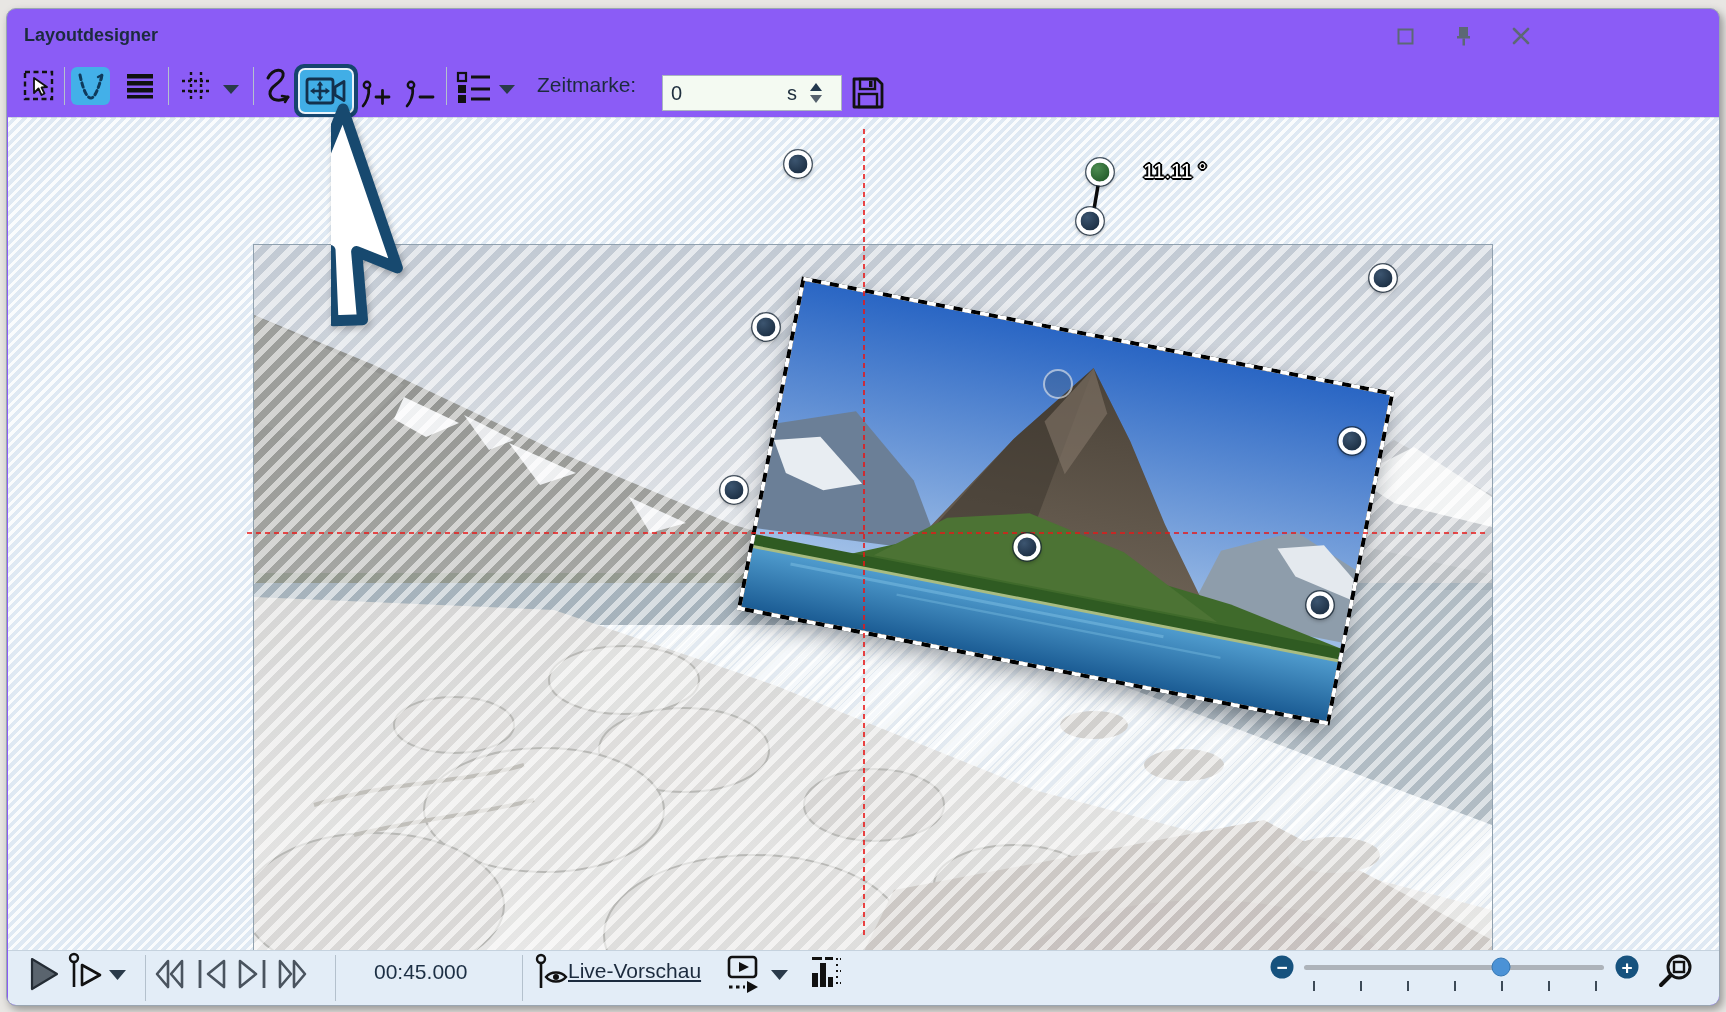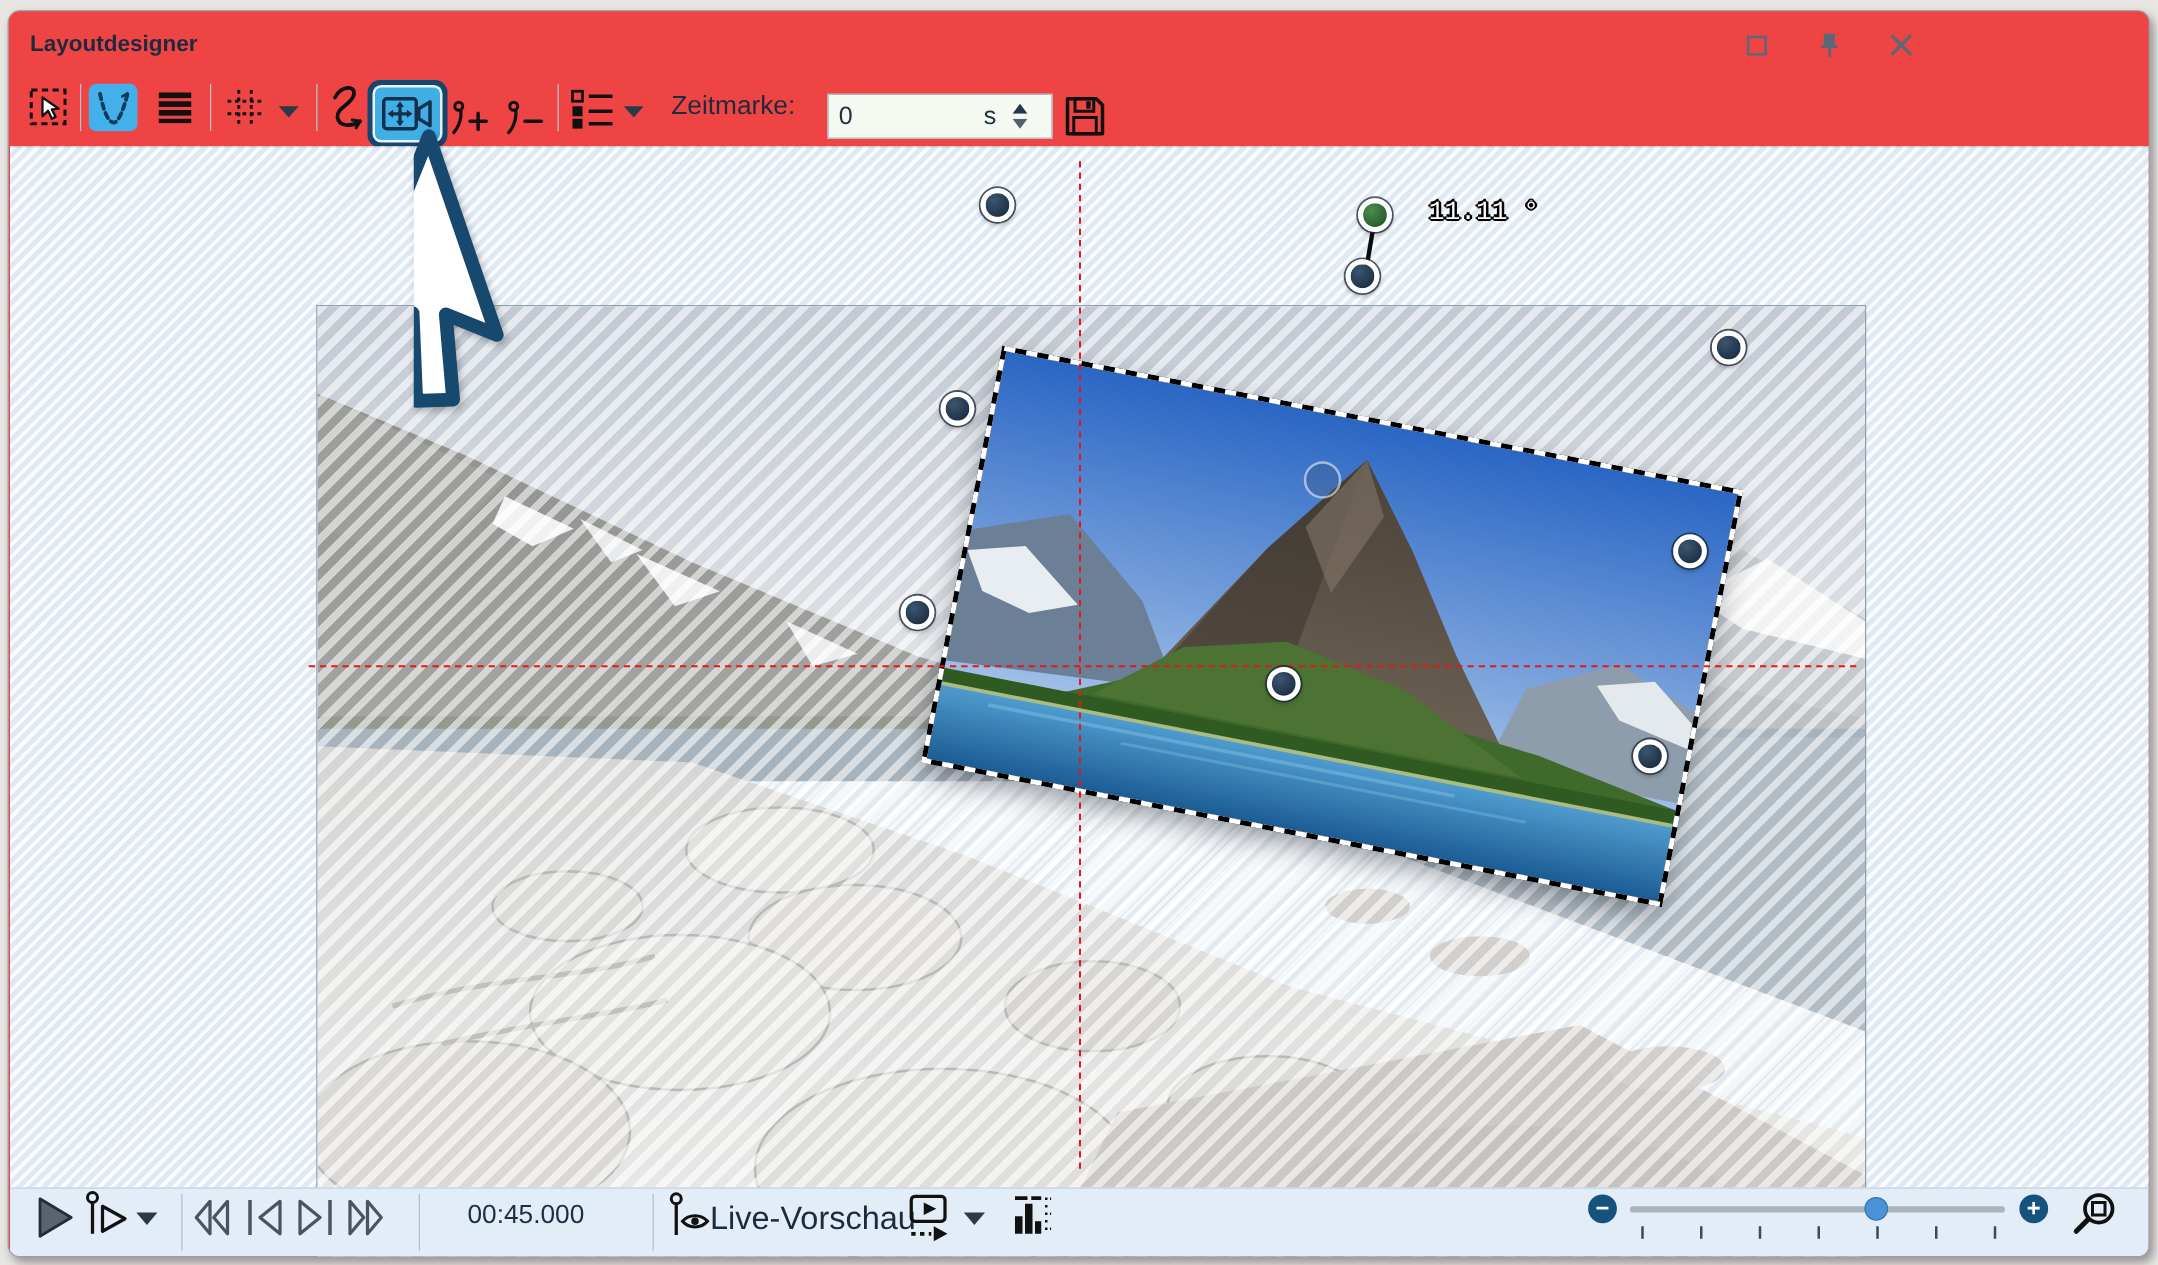--- a/index.html
+++ b/index.html
@@ -1,17 +1,17 @@
 <!DOCTYPE html>
 <html><head>
 <meta charset="utf-8">
 <style>
   html,body{margin:0;padding:0;background:#e8e6e3;font-family:"Liberation Sans",sans-serif;}
   .stage{position:relative;width:1726px;height:1012px;overflow:hidden;}
-  .window{position:absolute;left:6px;top:8px;width:1712px;height:996px;background:#ef4444;
+  .window{position:absolute;left:6px;top:8px;width:1712px;height:996px;background:#8b5cf6;
           border:1px solid #9aa6b2;border-radius:10px;overflow:hidden;
           box-shadow:3px 4px 8px rgba(0,0,0,.35);}
   .inner{position:absolute;left:-6px;top:-8px;width:1726px;height:1012px;}
 
   
   .title{position:absolute;left:23px;top:24px;font-size:18px;font-weight:bold;color:#1c2b3e;}
   .winbtn{position:absolute;top:22px;width:30px;height:26px;display:flex;align-items:center;justify-content:center;cursor:default;}
 
   
   .sep{position:absolute;width:1px;background:#b4c1cd;}
@@ -42,28 +42,28 @@
        transform:rotate(11.05deg);transform-origin:0 0;box-shadow:0 10px 24px rgba(15,25,35,.45);}
   .sel svg.scene{position:absolute;inset:0;}
   .ants{position:absolute;left:-4px;top:-4px;width:604px;height:340px;pointer-events:none;}
   .overlay{position:absolute;inset:0;pointer-events:none;}
   .handle{position:absolute;width:19px;height:19px;border-radius:50%;
       background:radial-gradient(circle at 35% 30%,#3c5570,#1e3146 75%);
       border:4px solid #fff;box-shadow:0 0 0 1.5px rgba(25,40,55,.75),0 2px 4px rgba(0,0,0,.35);
       transform:translate(-50%,-50%);}
   .handle.green{background:radial-gradient(circle at 35% 30%,#4d8c51,#275f2d 75%);}
   .handle.center{background:rgba(60,75,90,.25);border:2.5px solid rgba(255,255,255,.55);box-shadow:none;width:26px;height:26px;}
-  .rotlabel{position:absolute;left:1142px;top:158px;font-family:Liberation Mono, monospace;font-size:21px;color:#fff;
+  .rotlabel{position:absolute;left:1142px;top:158px;font-family:Liberation Sans, sans-serif;font-size:21px;color:#fff;
       text-shadow:-2px 0 0 #000,2px 0 0 #000,0 -2px 0 #000,0 2px 0 #000,-1px -1px 0 #000,1px 1px 0 #000,-1px 1px 0 #000,1px -1px 0 #000;}
 
   
   .bbar{position:absolute;left:7px;top:949px;width:1711px;height:54px;background:#e3edf7;border-top:1px solid #c5d2de;}
   .bbtn{position:absolute;display:flex;align-items:center;justify-content:center;}
   .time{position:absolute;left:373px;top:959px;width:106px;font-size:21px;color:#1c2f44;}
-  .livelbl{position:absolute;left:567px;top:958px;font-size:26px;color:#1c2b3e;}
+  .livelbl{position:absolute;left:567px;top:958px;font-size:21px;color:#1c2b3e;text-decoration:underline;}
   .tickmark{position:absolute;top:980px;width:2px;height:10px;background:#3d4a57;}
   .track{position:absolute;left:1303px;top:964px;width:300px;height:5px;border-radius:3px;background:#adb3ba;}
   .thumb{position:absolute;left:1500px;top:966px;width:17px;height:17px;border-radius:50%;background:#4b92d6;
          border:1px solid #3577b4;transform:translate(-50%,-50%);}
   .zcirc{position:absolute;width:23px;height:23px;border-radius:50%;background:#16527e;color:#fff;
          display:flex;align-items:center;justify-content:center;font-size:19px;font-weight:bold;transform:translate(-50%,-50%);line-height:0;}
 </style>
 </head>
 <body>
 

